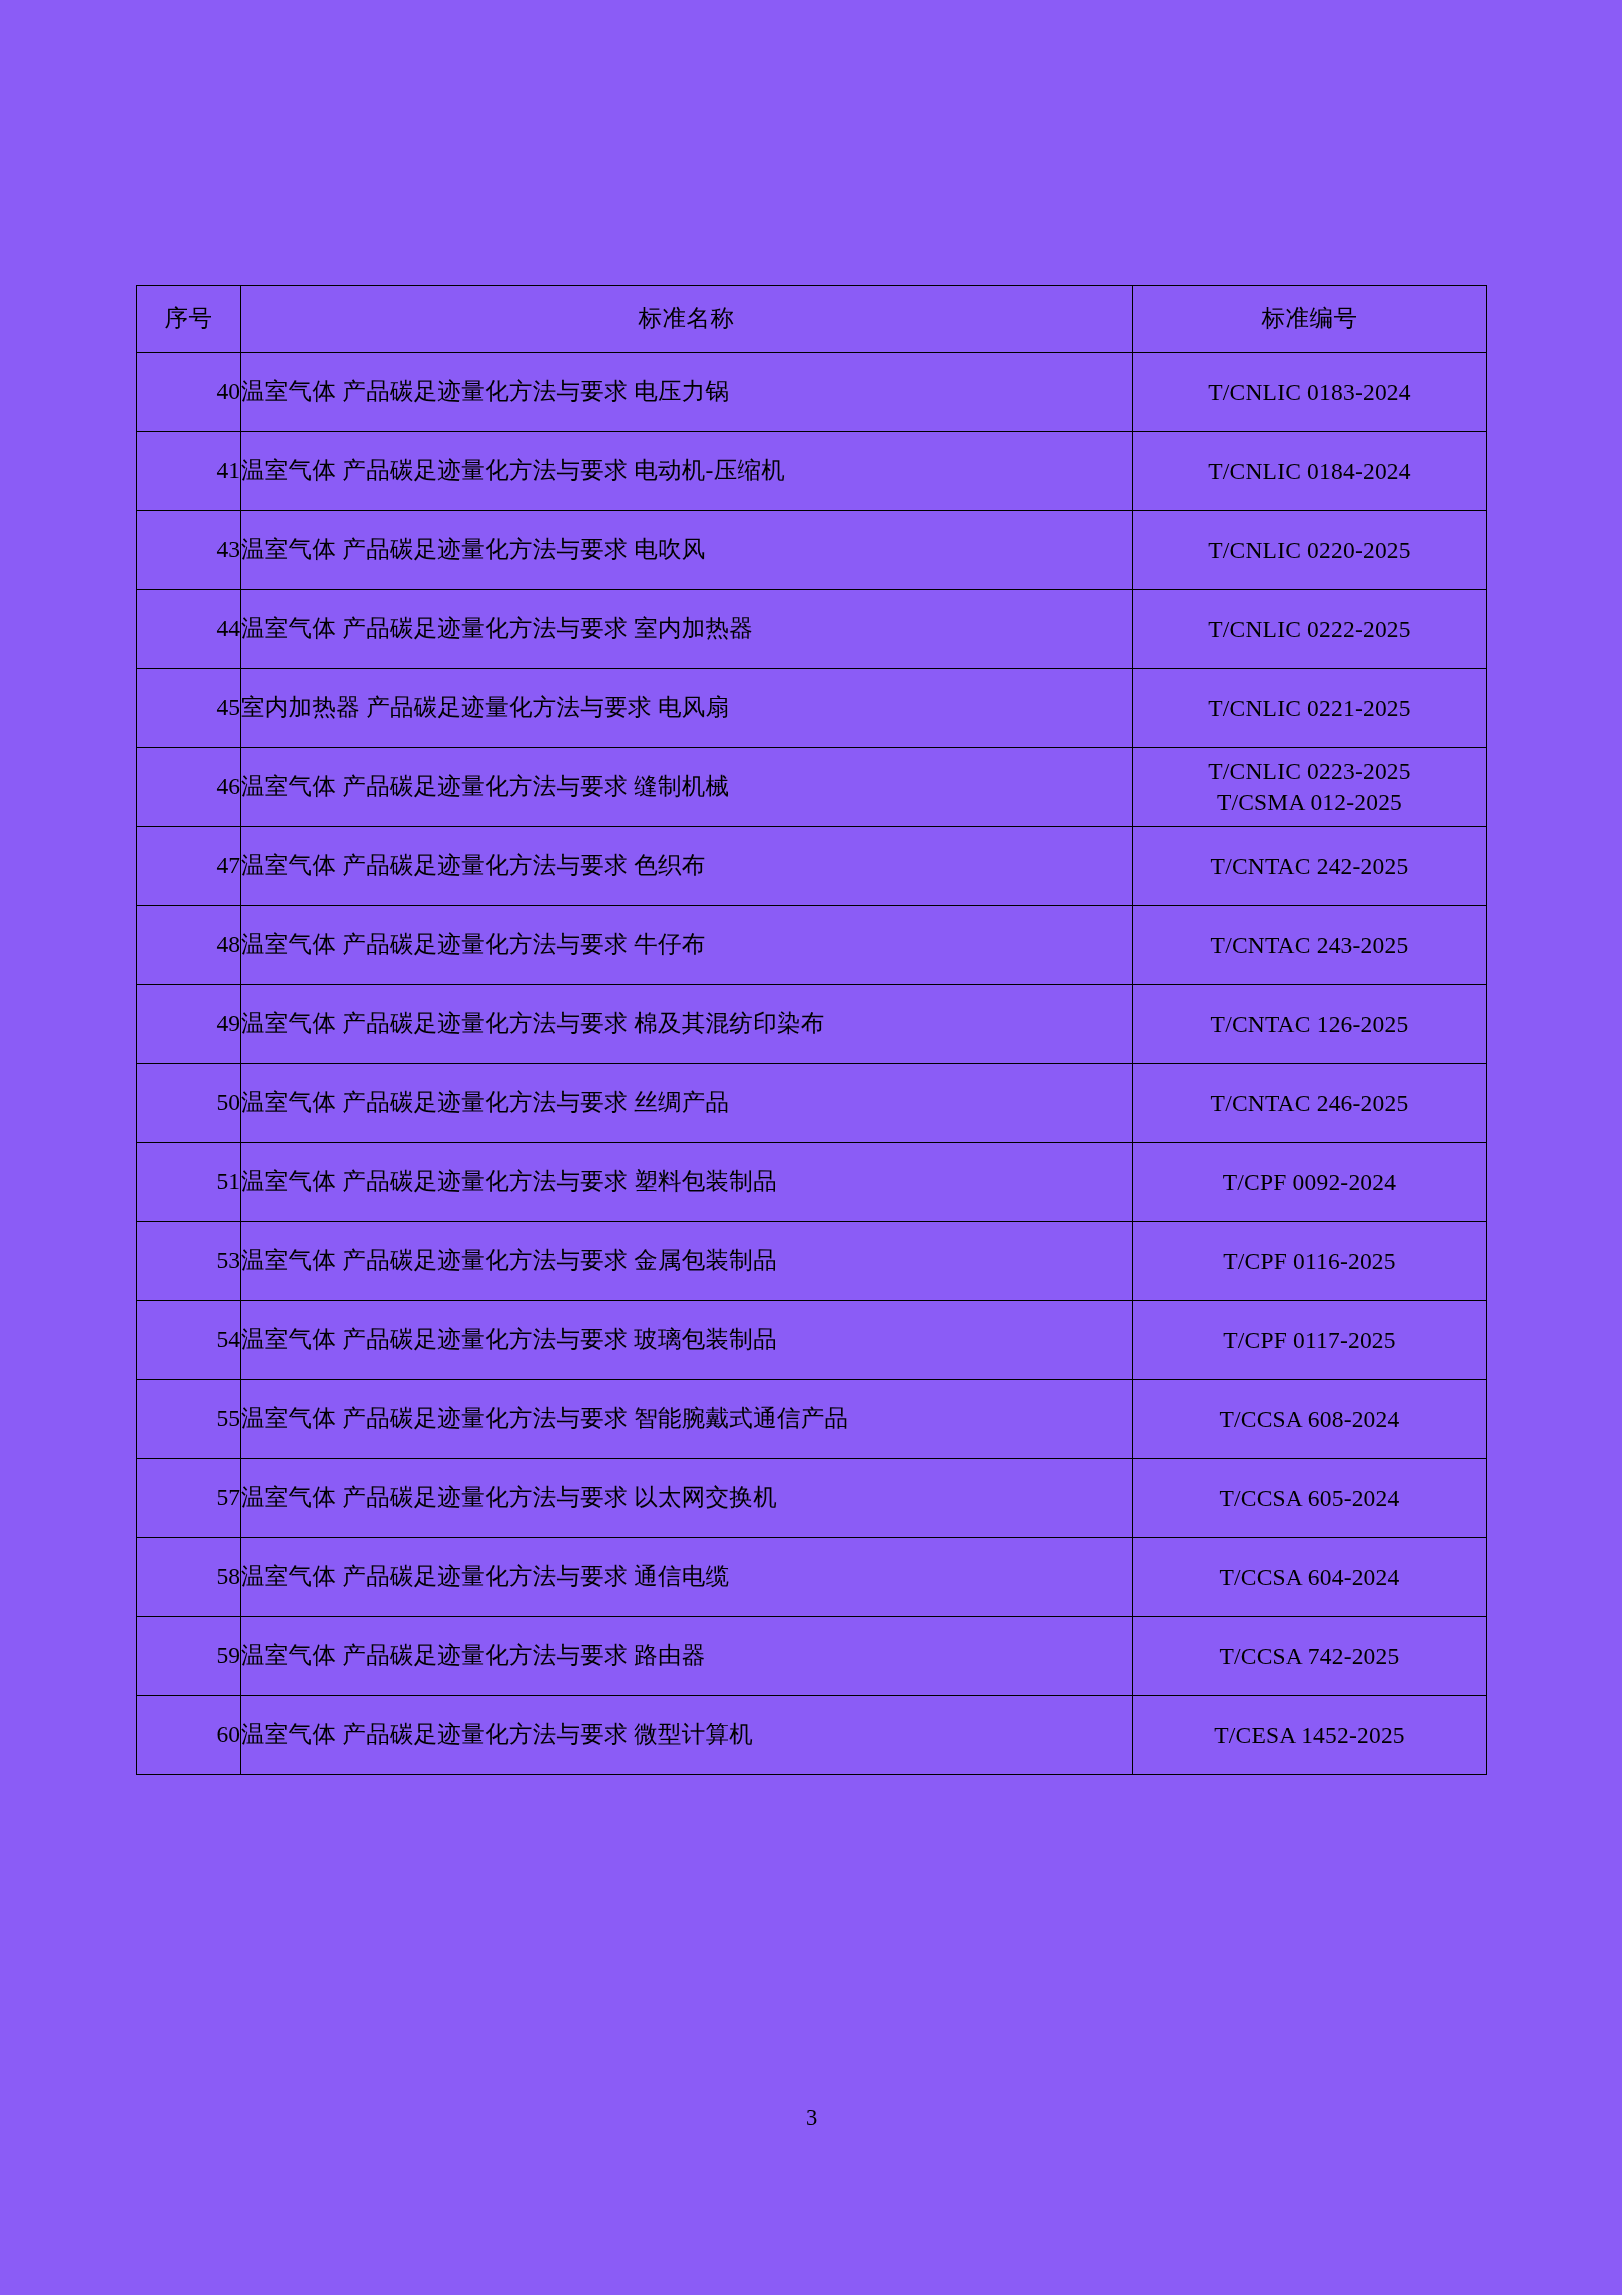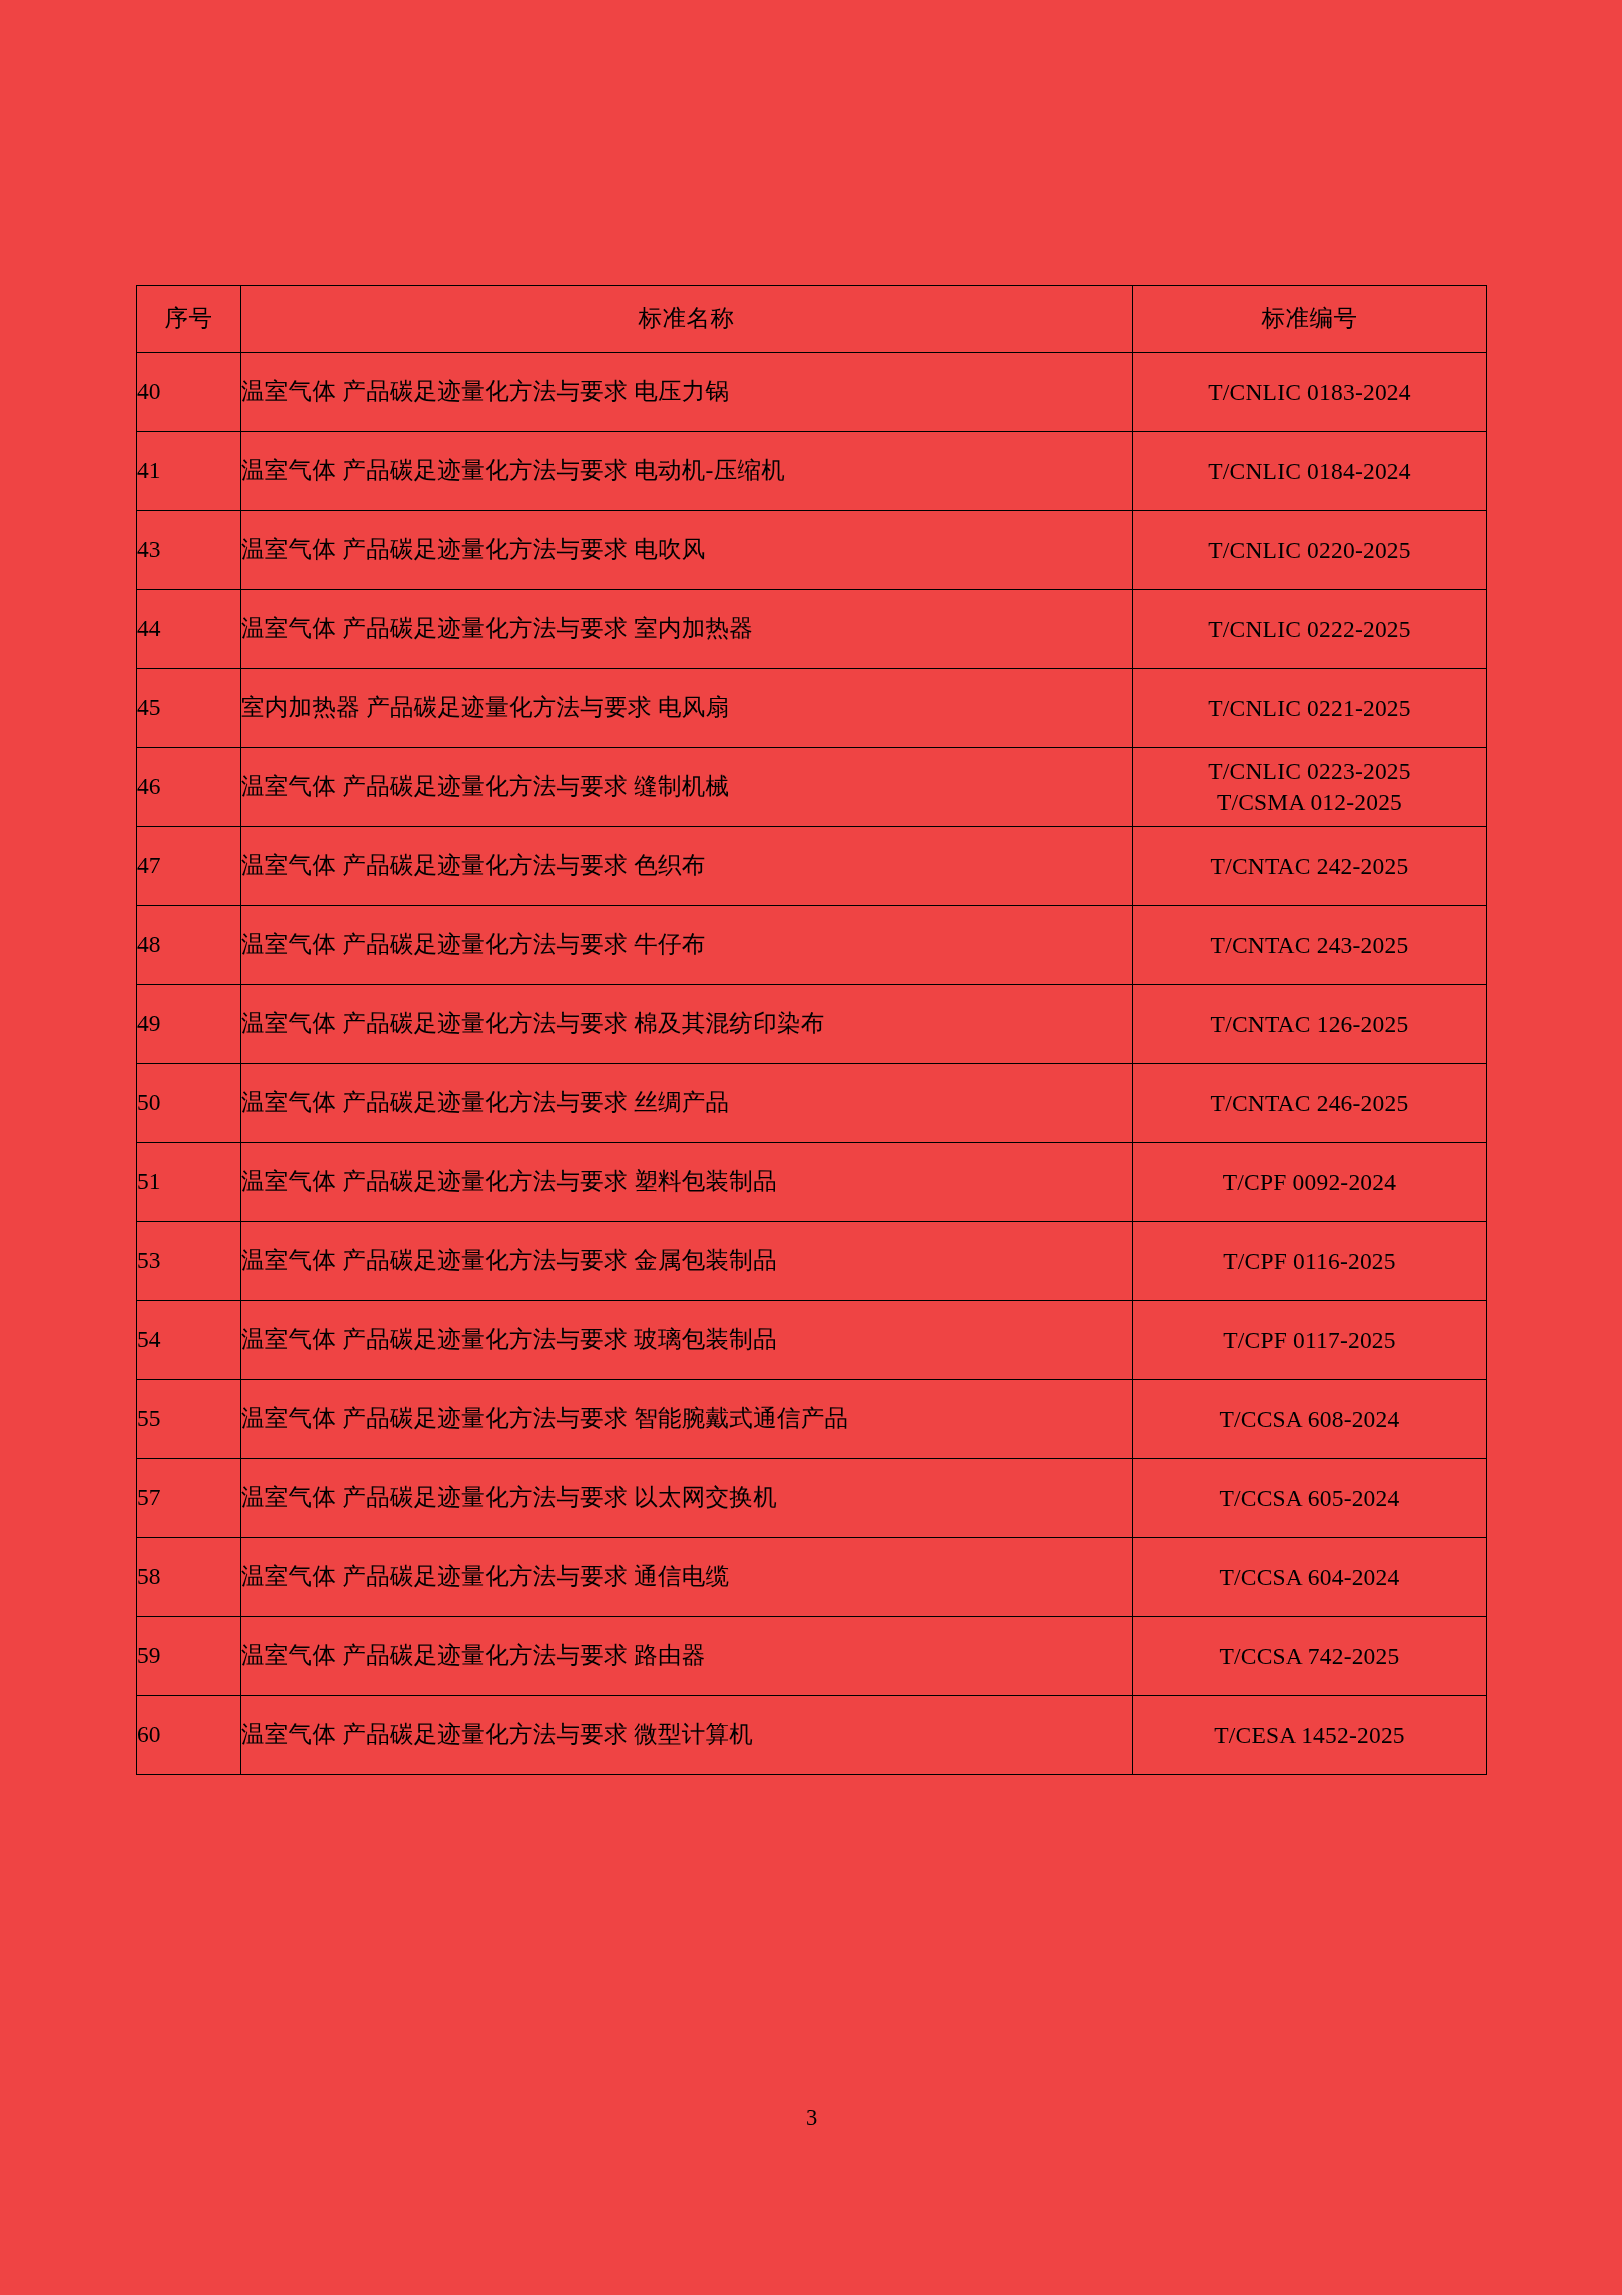--- a/index.html
+++ b/index.html
@@ -4,21 +4,21 @@
 <style>
   html, body {
     margin: 0;
     padding: 0;
     background: #ffffff;
   }
   .page {
     position: relative;
     width: 1623px;
     height: 2295px;
-    background: #ef4444;
+    background: #8b5cf6;
     font-family: "Liberation Serif", "DejaVu Serif", serif;
     color: #000000;
     overflow: hidden;
   }
 
   
   .std-table {
     position: absolute;
     left: 136px;
     top: 285px;
@@ -43,21 +43,21 @@
     height: 66px;
     text-align: center;
     font-size: 23.5px;
     letter-spacing: 0.5px;
   }
   .std-table tbody td {
     height: 78px;
   }
 
   .cell-no {
-    text-align: left;
+    text-align: right;
     font-size: 23.5px;
   }
   .cell-name {
     text-align: left;
     font-size: 23.5px;
     padding-left: 15.3px;
     letter-spacing: 0.3px;
     white-space: nowrap;
   }
   .cell-code {

